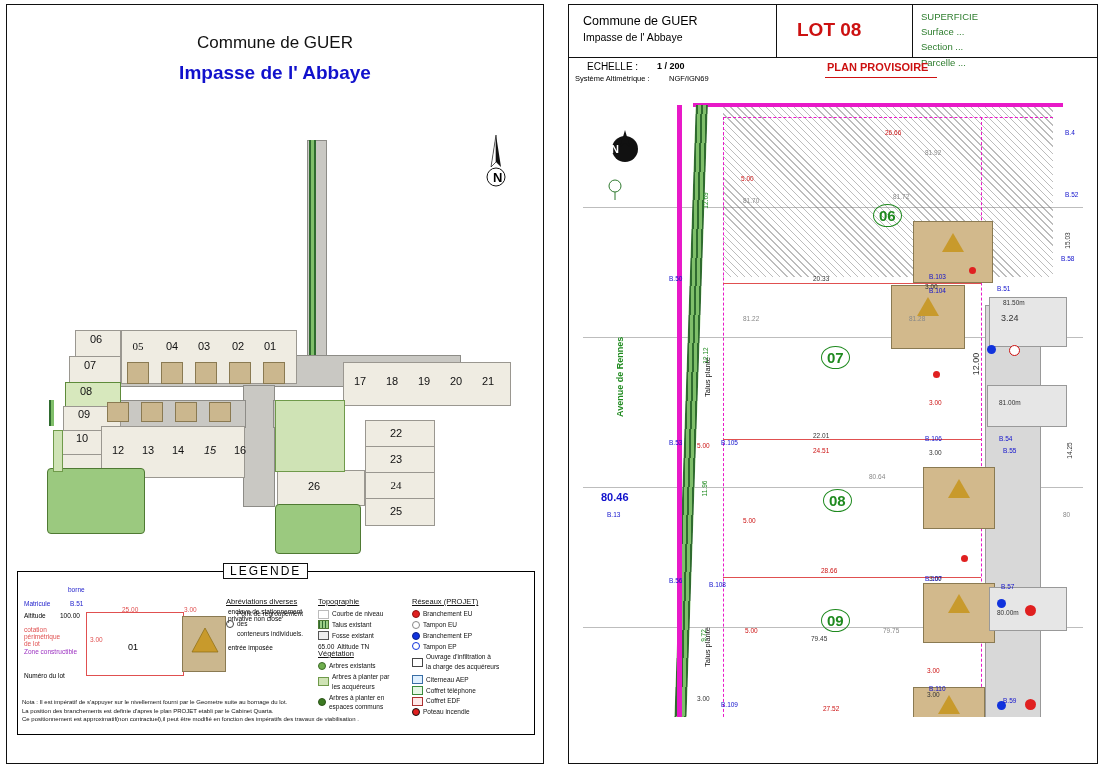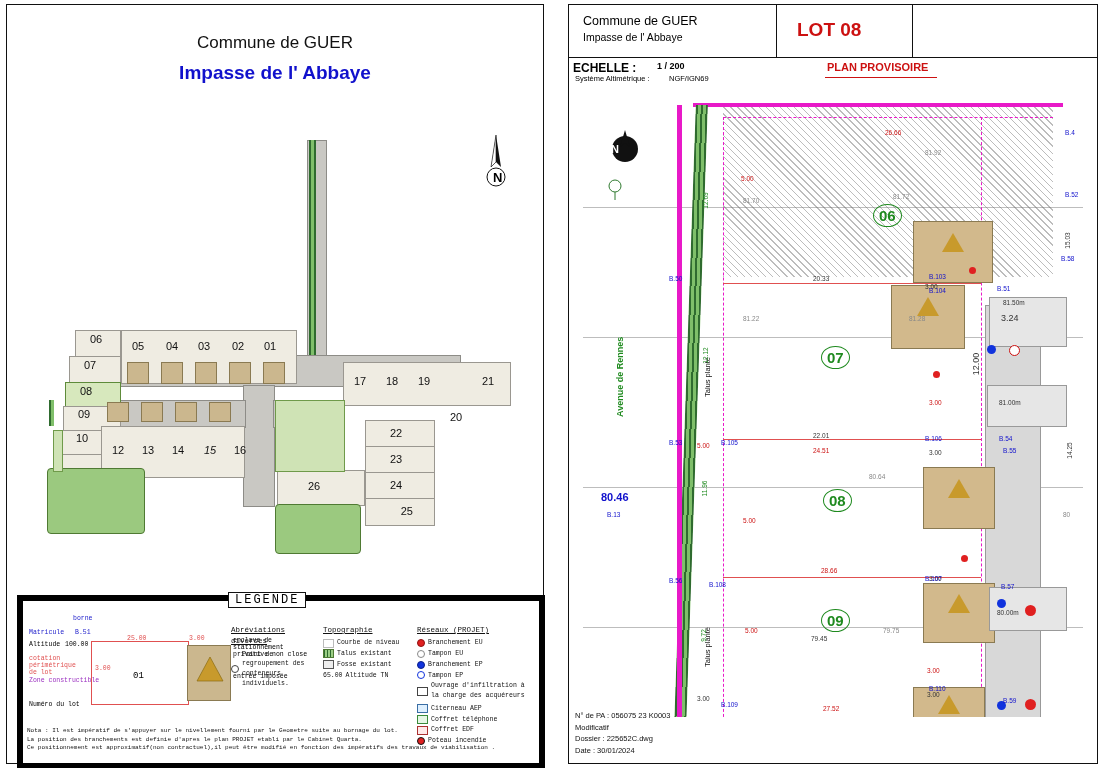--- a/index.html
+++ b/index.html
@@ -21,21 +21,21 @@
   .blk{position:absolute;background:#efece2;border:1px solid #9a9790;}
   .lotnum{position:absolute;font-size:11px;color:#111;text-align:center;}
   .house{position:absolute;background:#cbb78e;border:1px solid #8a7a52;}
   .green{position:absolute;background:#cfe3b5;border:1px solid #6f9a4a;}
   .darkgreen{position:absolute;background:#9bc97f;border:1px solid #4f7a33;}
   .hedge{position:absolute;background:repeating-linear-gradient(90deg,#2f6b2f 0 2px,#7fbf6a 2px 5px);}
   .hatch{position:absolute;background:repeating-linear-gradient(45deg,#6b6b6b 0 1px,transparent 1px 5px);}
   .lot08hl{position:absolute;background:#d7e8bd;border:1px solid #5e8b3a;}
 
   
-  .legend{position:absolute;left:10px;top:590px;width:516px;height:162px;border:6px solid #000000;background:#fff;font-family:Liberation Mono, monospace;}
+  .legend{position:absolute;left:10px;top:566px;width:516px;height:162px;border:1px solid #000000;background:#fff;}
   .legend-title{position:absolute;left:205px;top:-9px;background:#fff;padding:0 6px;border:1px solid #111;font-size:12px;letter-spacing:2px;}
   .leg-col{position:absolute;font-size:6.5px;line-height:1.5;color:#111;}
   .leg-h{font-size:7.5px;text-decoration:underline;display:block;margin-bottom:2px;}
   .leg-row{display:flex;align-items:center;gap:3px;margin-bottom:1px;}
   .sw{display:inline-block;width:9px;height:7px;border:1px solid #555;flex:0 0 auto;}
   .dot{display:inline-block;width:6px;height:6px;border-radius:50%;border:1px solid #444;flex:0 0 auto;}
   .nota{position:absolute;left:4px;top:126px;font-size:6px;line-height:1.45;color:#111;}
 
   .leg-sample{position:absolute;left:6px;top:14px;width:200px;height:105px;}
   .ls-lbl{position:absolute;font-size:6.5px;}
@@ -45,21 +45,21 @@
   .ls-vio{color:#9b30c0;}
 
   
   .right-panel{position:absolute;left:568px;top:4px;width:528px;height:758px;border:1px solid #111;background:#fff;}
   .rp-head{position:absolute;left:0;top:0;width:100%;height:52px;border-bottom:1px solid #111;}
   .rp-head .cell{position:absolute;height:52px;border-right:1px solid #111;box-sizing:border-box;}
   .rp-commune{position:absolute;left:14px;top:9px;font-size:12.5px;}
   .rp-impasse{position:absolute;left:14px;top:26px;font-size:10.5px;}
   .rp-lot{position:absolute;left:228px;top:14px;font-size:19px;font-weight:bold;color:#cc1111;}
   .rp-surf{position:absolute;left:352px;top:4px;font-size:9.5px;color:#2d7d2d;line-height:1.6;}
-  .rp-scale{position:absolute;left:4px;top:56px;font-size:12px;font-weight:bold;}
+  .rp-scale{position:absolute;left:18px;top:56px;font-size:10px;font-weight:normal;}
   .rp-scaleval{position:absolute;left:88px;top:56px;font-size:9px;font-weight:bold;}
   .rp-alti{position:absolute;left:6px;top:69px;font-size:7.5px;}
   .rp-altival{position:absolute;left:100px;top:69px;font-size:7.5px;}
   .rp-prov{position:absolute;left:258px;top:56px;font-size:11px;font-weight:bold;color:#cc1111;}
   .rp-provline{position:absolute;left:256px;top:72px;width:112px;height:1px;background:#cc1111;}
 
   .logo{position:absolute;right:6px;top:2px;width:108px;height:108px;border-radius:50%;border:2px solid #d9c24a;background:#fff;overflow:hidden;}
   .logo-inner{position:absolute;inset:6px;border-radius:50%;background:#fff;}
   .logo-cht{position:absolute;left:0;top:30px;width:100%;text-align:center;font-size:24px;font-weight:bold;color:#1a3fa0;letter-spacing:1px;}
   .logo-sub{position:absolute;left:0;top:56px;width:100%;text-align:center;font-size:11px;color:#1a3fa0;}
@@ -126,21 +126,21 @@
       <div class="hedge" style="left:32px;top:300px;width:5px;height:26px;"></div>
 
       <div class="lotnum" style="left:62px;top:233px;width:34px;">06</div>
       <div class="lotnum" style="left:56px;top:259px;width:34px;">07</div>
       <div class="lotnum" style="left:52px;top:285px;width:34px;">08</div>
       <div class="lotnum" style="left:50px;top:308px;width:34px;">09</div>
       <div class="lotnum" style="left:48px;top:332px;width:34px;">10</div>
       <div class="lotnum" style="left:48px;top:370px;width:34px;">11</div>
 
       <div class="blk" style="left:104px;top:230px;width:174px;height:52px;"></div>
-      <div class="lotnum" style="left:104px;top:240px;width:34px;">05</div>
+      <div class="lotnum" style="left:104px;top:240px;width:34px;font-family:Liberation Serif, serif;">05</div>
       <div class="lotnum" style="left:138px;top:240px;width:34px;">04</div>
       <div class="lotnum" style="left:170px;top:240px;width:34px;">03</div>
       <div class="lotnum" style="left:204px;top:240px;width:34px;">02</div>
       <div class="lotnum" style="left:236px;top:240px;width:34px;">01</div>
       <div class="house" style="left:110px;top:262px;width:20px;height:20px;"></div>
       <div class="house" style="left:144px;top:262px;width:20px;height:20px;"></div>
       <div class="house" style="left:178px;top:262px;width:20px;height:20px;"></div>
       <div class="house" style="left:212px;top:262px;width:20px;height:20px;"></div>
       <div class="house" style="left:246px;top:262px;width:20px;height:20px;"></div>
 
@@ -152,31 +152,31 @@
       <div class="lotnum" style="left:206px;top:344px;width:34px;">16</div>
       <div class="house" style="left:90px;top:302px;width:20px;height:18px;"></div>
       <div class="house" style="left:124px;top:302px;width:20px;height:18px;"></div>
       <div class="house" style="left:158px;top:302px;width:20px;height:18px;"></div>
       <div class="house" style="left:192px;top:302px;width:20px;height:18px;"></div>
 
       <div class="blk" style="left:326px;top:262px;width:166px;height:42px;"></div>
       <div class="lotnum" style="left:326px;top:275px;width:34px;">17</div>
       <div class="lotnum" style="left:358px;top:275px;width:34px;">18</div>
       <div class="lotnum" style="left:390px;top:275px;width:34px;">19</div>
-      <div class="lotnum" style="left:422px;top:275px;width:34px;margin-top:36px;">20</div>
+      <div class="lotnum" style="left:422px;top:275px;width:34px;">20</div>
       <div class="lotnum" style="left:454px;top:275px;width:34px;">21</div>
 
       <div class="blk" style="left:348px;top:320px;width:68px;height:26px;"></div>
       <div class="blk" style="left:348px;top:346px;width:68px;height:26px;"></div>
       <div class="blk" style="left:348px;top:372px;width:68px;height:26px;"></div>
       <div class="blk" style="left:348px;top:398px;width:68px;height:26px;"></div>
       <div class="lotnum" style="left:362px;top:327px;width:34px;">22</div>
       <div class="lotnum" style="left:362px;top:353px;width:34px;">23</div>
-      <div class="lotnum" style="left:362px;top:379px;width:34px;">24</div>
-      <div class="lotnum" style="left:362px;top:405px;width:34px;text-align:right;">25</div>
+      <div class="lotnum" style="left:362px;top:379px;width:34px;font-family:Liberation Serif, serif;">24</div>
+      <div class="lotnum" style="left:362px;top:405px;width:34px;">25</div>
 
       <div class="blk" style="left:260px;top:370px;width:86px;height:34px;"></div>
       <div class="lotnum" style="left:280px;top:380px;width:34px;">26</div>
 
       <div class="darkgreen" style="left:30px;top:368px;width:96px;height:64px;border-radius:4px;"></div>
       <div class="darkgreen" style="left:258px;top:404px;width:84px;height:48px;border-radius:4px;"></div>
       <div class="green" style="left:258px;top:300px;width:68px;height:70px;"></div>
       <div class="green" style="left:36px;top:330px;width:8px;height:40px;"></div>
     </div>
 
@@ -230,20 +230,37 @@
         <div class="leg-row">
             <span class="sw" style="background:#eee"></span>
             <span>Fosse existant</span>
           </div>
         <div class="leg-row">
             <span style="font-size:6.5px;color:#111">65.00</span>
             <span>Altitude TN</span>
           </div>
       </div>
 
+      <div class="leg-col" style="left:300px;top:76px;width:84px;">
+        <span class="leg-h">Végétation</span>
+        <div class="leg-row">
+            <span class="dot" style="background:#6fae4e;border-color:#3c6a27"></span>
+            <span>Arbres existants</span>
+          </div>
+        <div class="leg-row">
+            <span class="sw" style="background:#cfe3b5;border-color:#6f9a4a"></span>
+            <span style="white-space:pre-line">Arbres à planter par
+les acquéreurs</span>
+          </div>
+        <div class="leg-row">
+            <span class="dot" style="background:#3c7a22;border-color:#2a5417"></span>
+            <span style="white-space:pre-line">Arbres à planter en
+espaces communs</span>
+          </div>
+      </div>
 
       <div class="leg-col" style="left:394px;top:24px;width:118px;">
         <span class="leg-h">Réseaux (PROJET)</span>
         <div class="leg-row">
             <span class="dot" style="background:#e02020;border-color:#901010"></span>
             <span>Branchement EU</span>
           </div>
         <div class="leg-row">
             <span class="dot" style="background:#fff;border-color:#888"></span>
             <span>Tampon EU</span>
@@ -286,20 +303,26 @@
   </div>
 
   <div class="right-panel">
     <div class="rp-head">
       <div class="cell" style="left:0;width:208px;"></div>
       <div class="cell" style="left:208px;width:136px;"></div>
       <div class="cell" style="left:344px;width:184px;border-right:none;"></div>
       <div class="rp-commune">Commune de GUER</div>
       <div class="rp-impasse">Impasse de l' Abbaye</div>
       <div class="rp-lot">LOT 08</div>
+      <div class="rp-surf">
+        <div>SUPERFICIE</div>
+        <div>Surface ...</div>
+        <div>Section ...</div>
+        <div>Parcelle ...</div>
+      </div>
     </div>
 
     <div class="rp-scale">ECHELLE :</div>
     <div class="rp-scaleval">1 / 200</div>
     <div class="rp-alti">Système Altimétrique :</div>
     <div class="rp-altival">NGF/IGN69</div>
     <div class="rp-prov">PLAN PROVISOIRE</div>
     <div class="rp-provline"></div>
 
 
@@ -423,20 +446,14 @@
       <div class="dim-b" style="left:356px;top:186px;">B.103</div>
       <div class="dim-b" style="left:356px;top:200px;">B.104</div>
       <div class="dim-b" style="left:148px;top:352px;">B.105</div>
       <div class="dim-b" style="left:352px;top:348px;">B.106</div>
       <div class="dim-b" style="left:352px;top:488px;">B.107</div>
       <div class="dim-b" style="left:136px;top:494px;">B.108</div>
       <div class="dim-b" style="left:148px;top:614px;">B.109</div>
       <div class="dim-b" style="left:356px;top:598px;">B.110</div>
     </div>
 
-    <div class="rp-foot">
-      <div>N° de PA : 056075 23 K0003</div>
-      <div>Modificatif</div>
-      <div>Dossier : 225652C.dwg</div>
-      <div>Date : 30/01/2024</div>
-    </div>
   </div>
 </div>
 
 </body></html>

